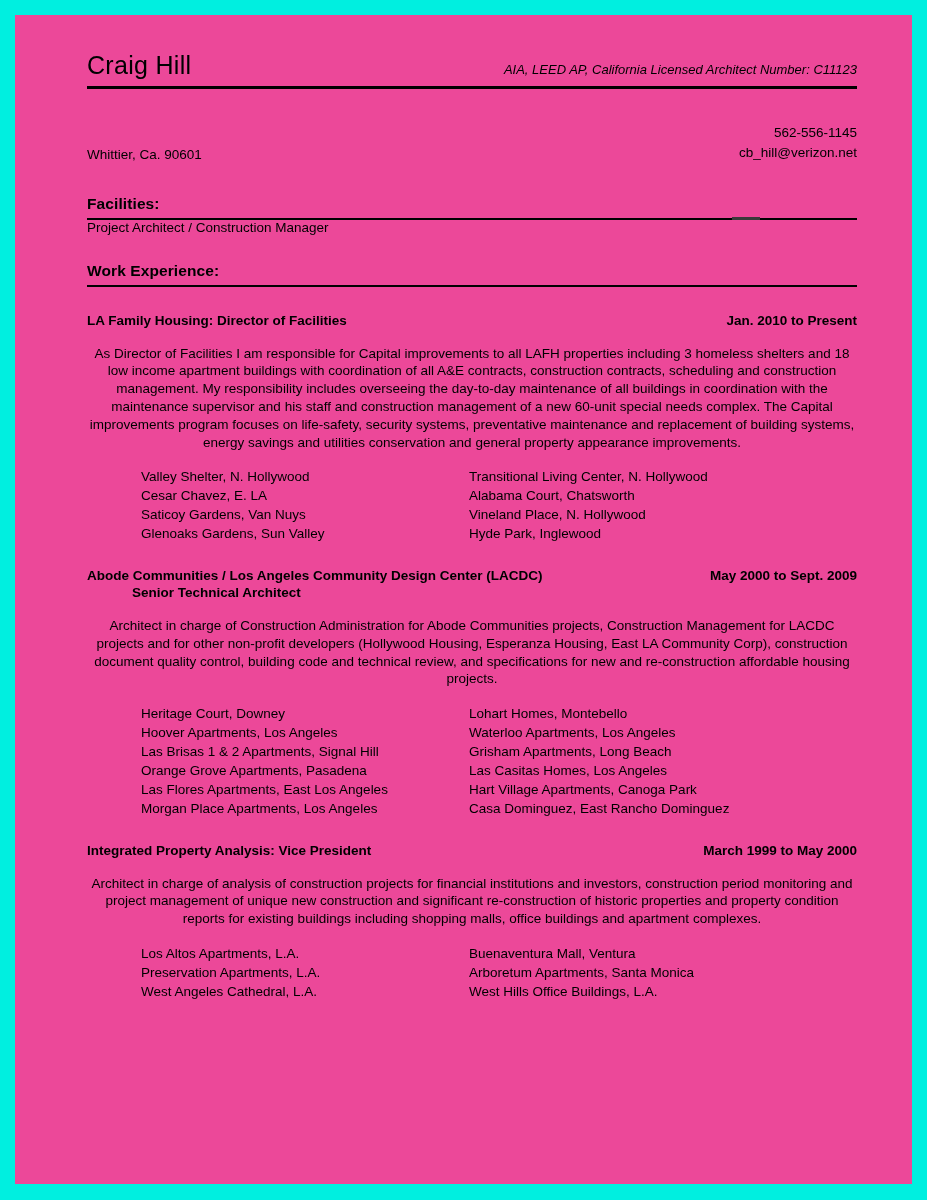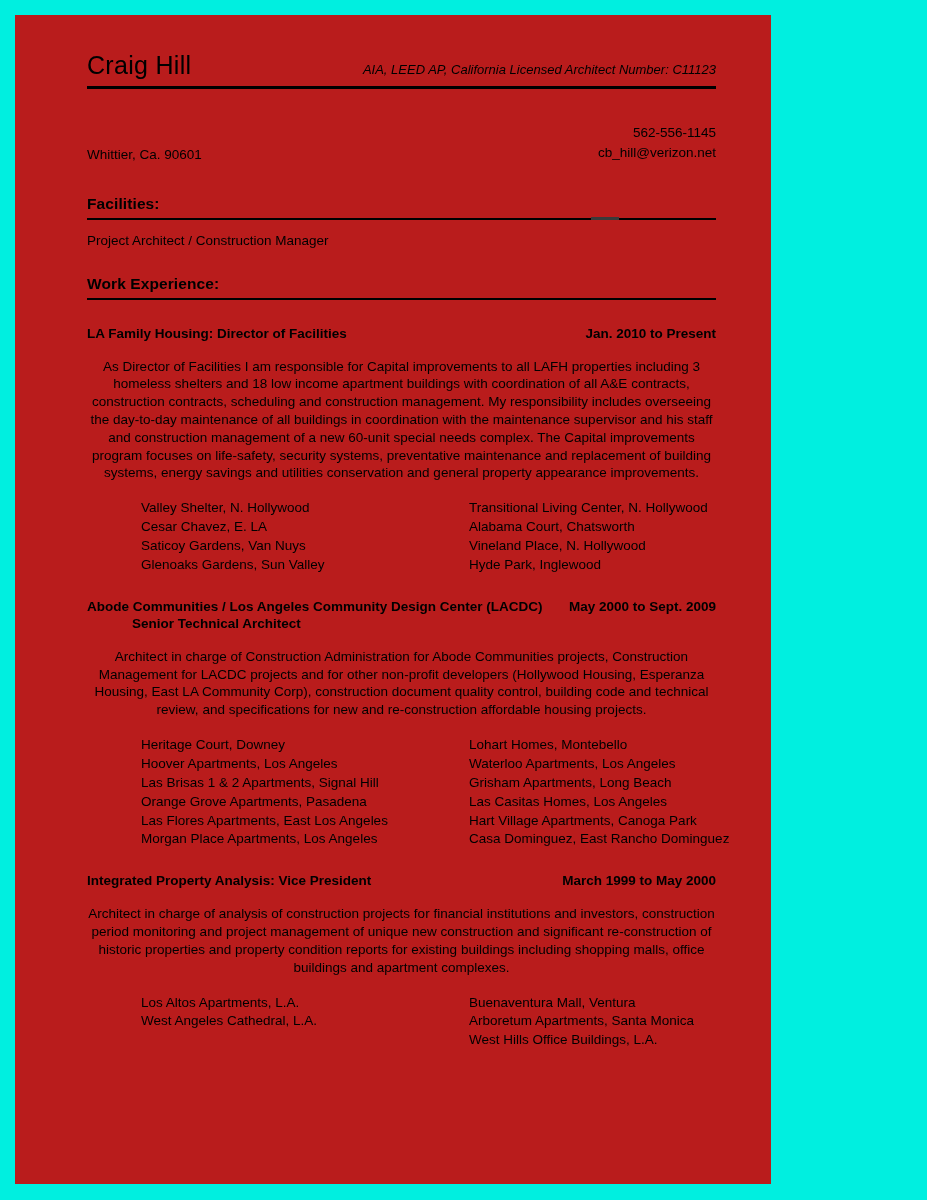--- a/index.html
+++ b/index.html
@@ -11,23 +11,23 @@
     width: 927px;
     height: 1200px;
     background: #00efe0;
     font-family: "Liberation Sans", sans-serif;
     overflow: hidden;
   }
   .page {
     position: absolute;
     left: 15px;
     top: 15px;
-    width: 756px;
+    width: 897px;
     height: 1169px;
-    background: #b91c1c;
+    background: #ec4899;
     box-sizing: border-box;
     overflow: hidden;
   }
   .inner {
     position: relative;
     padding: 0 55px 0 72px;
     height: 100%;
     box-sizing: border-box;
   }
 
@@ -97,21 +97,20 @@
   }
   .section-title {
     font-size: 15.5px;
     font-weight: bold;
     color: #000;
     letter-spacing: 0.1px;
   }
   .section-body {
     font-size: 13.5px;
     color: #000;
-    margin-top: 13px;
   }
 
   .work-section {
     margin-top: 27px;
   }
 
   
   .jobs {
     margin-top: 26px;
   }
@@ -257,20 +256,21 @@
 
         <div class="job">
           <div class="job-head">
             <div class="job-title">Integrated Property Analysis:  Vice President</div>
             <div class="job-dates">March 1999 to May 2000</div>
           </div>
           <div class="job-desc">Architect in charge of analysis of construction projects for financial institutions and investors, construction period monitoring and project management of unique new construction and significant re-construction of historic properties and property condition reports for existing buildings including shopping malls, office buildings and apartment complexes.</div>
           <div class="projects">
             <div class="project-col">
               <div class="project-item">Los Altos Apartments, L.A.</div>
+              <div class="project-item">Preservation Apartments, L.A.</div>
               <div class="project-item">West Angeles Cathedral, L.A.</div>
             </div>
             <div class="project-col">
               <div class="project-item">Buenaventura Mall, Ventura</div>
               <div class="project-item">Arboretum Apartments, Santa Monica</div>
               <div class="project-item">West Hills Office Buildings, L.A.</div>
             </div>
           </div>
         </div>
 

